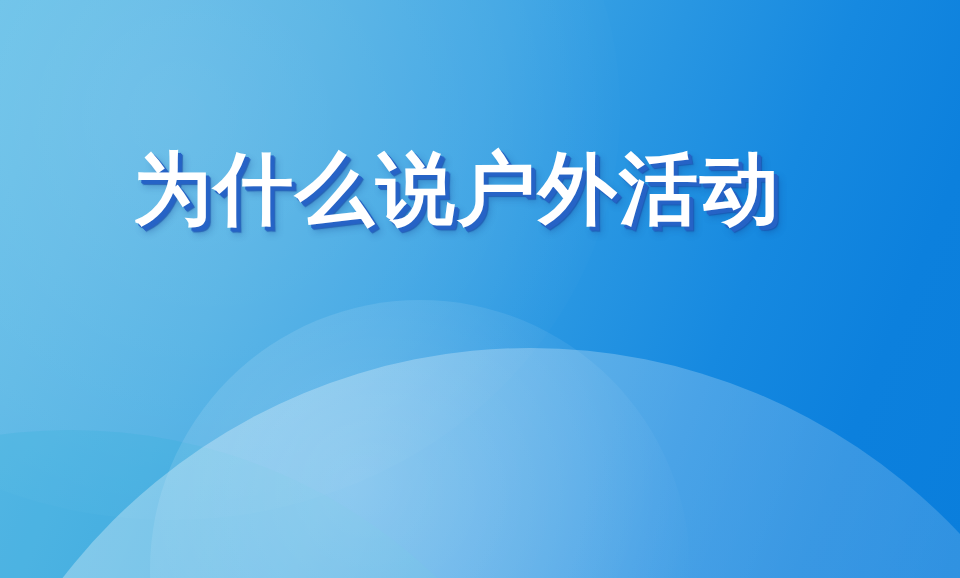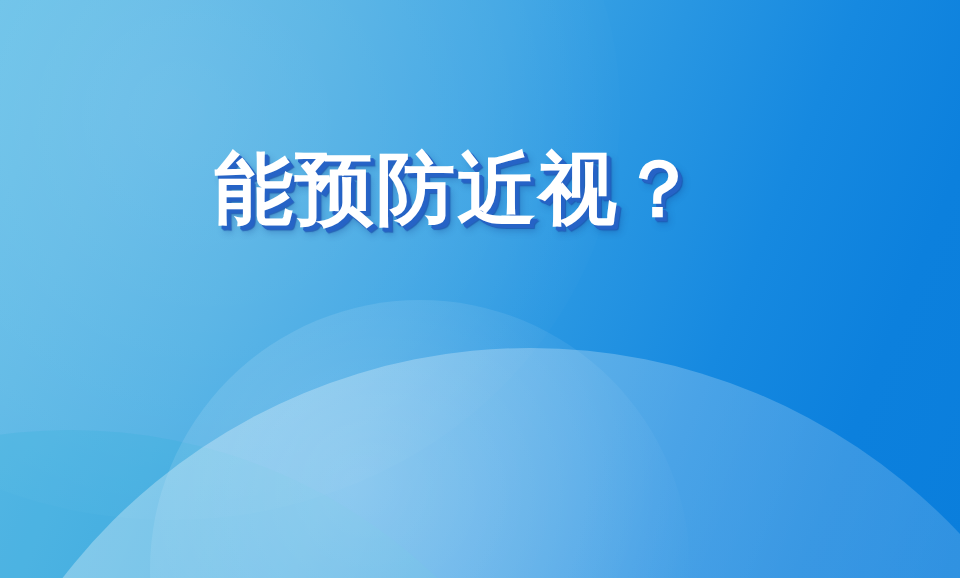--- a/index.html
+++ b/index.html
@@ -125,16 +125,16 @@
 <div class="poster">
 
   <div class="bg-layer">
     <div class="blob-corner"></div>
     <div class="blob-left"></div>
     <div class="blob-main"></div>
     <div class="blob-lens"></div>
   </div>
 
   <div class="headline">
-    <span class="headline-line">能预防近视？</span>
+    <span class="headline-line">为什么说户外活动</span>
   </div>
 
 </div>
 
 </body></html>

